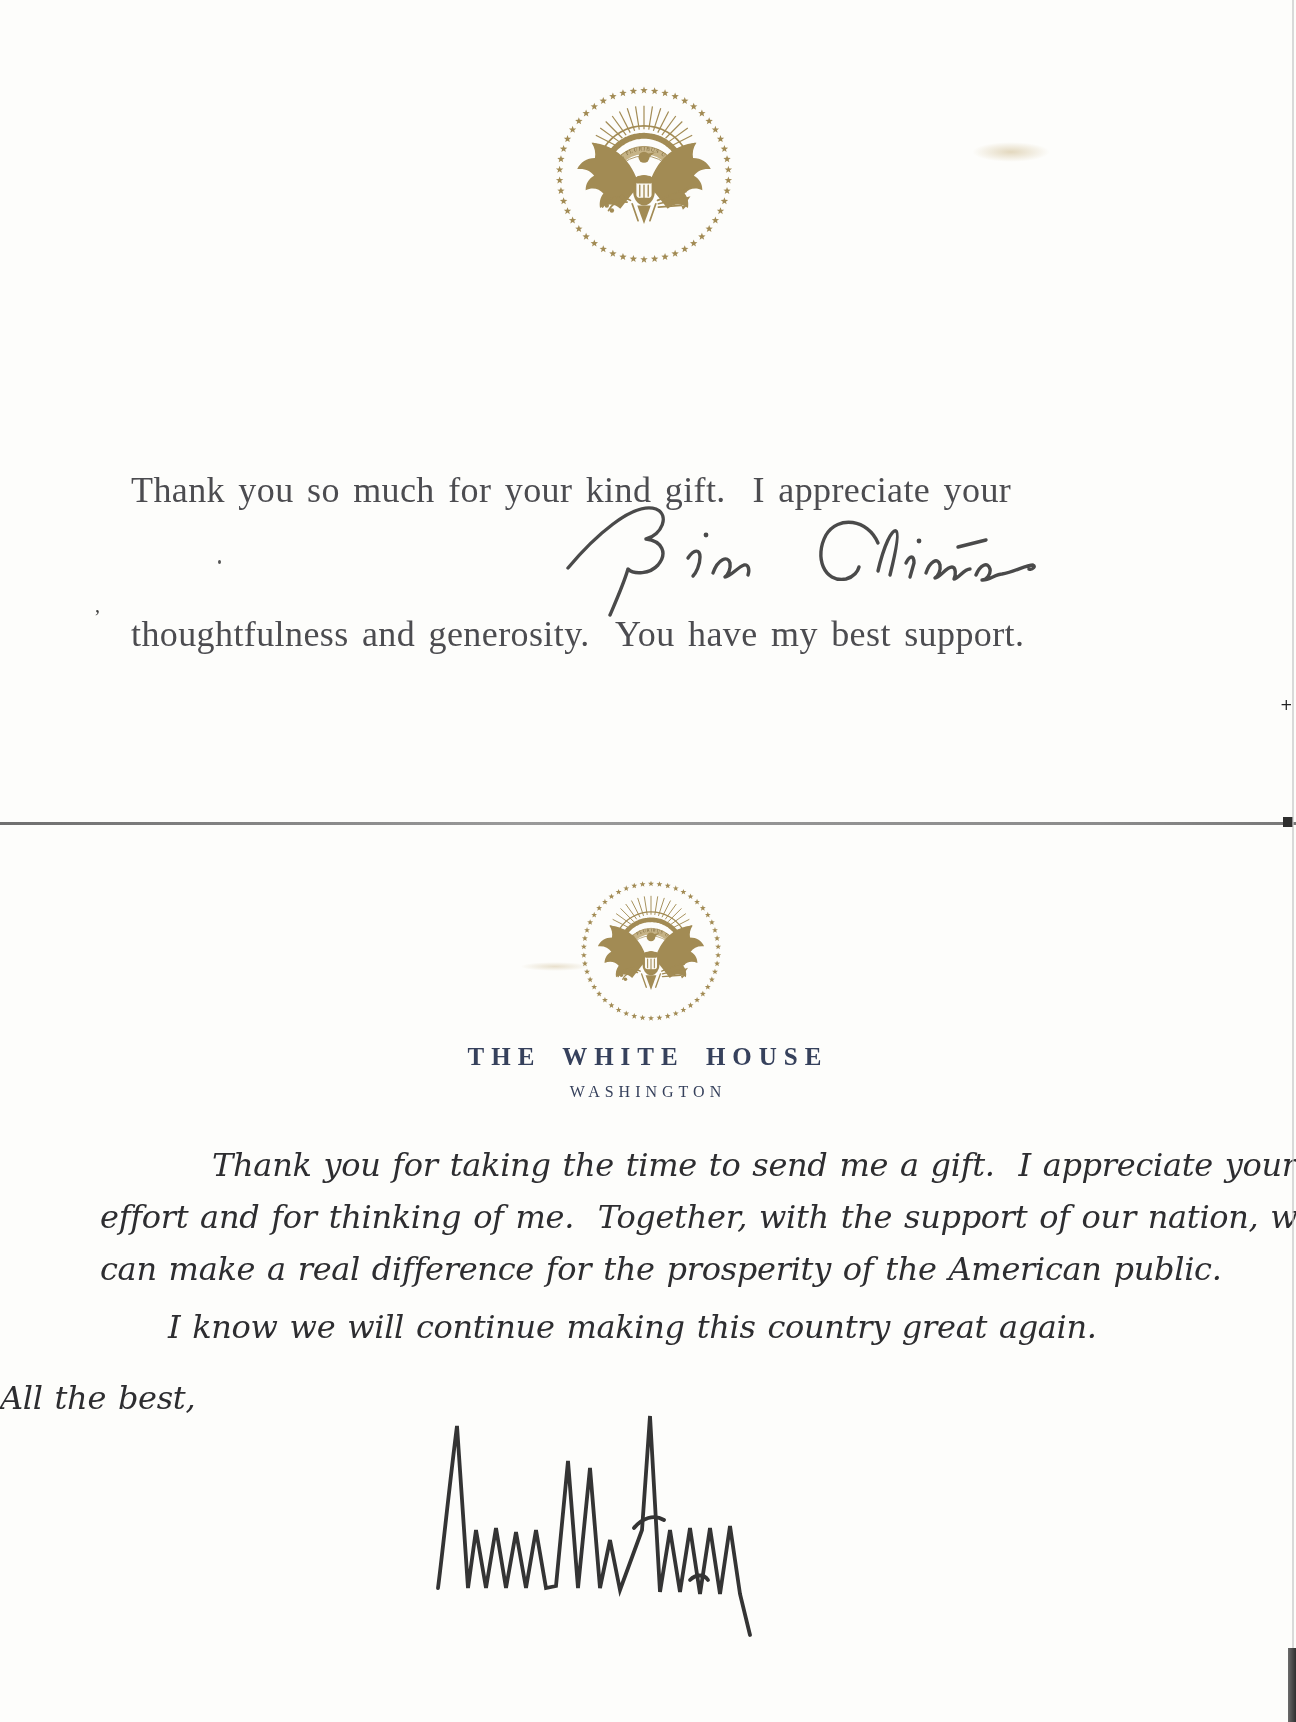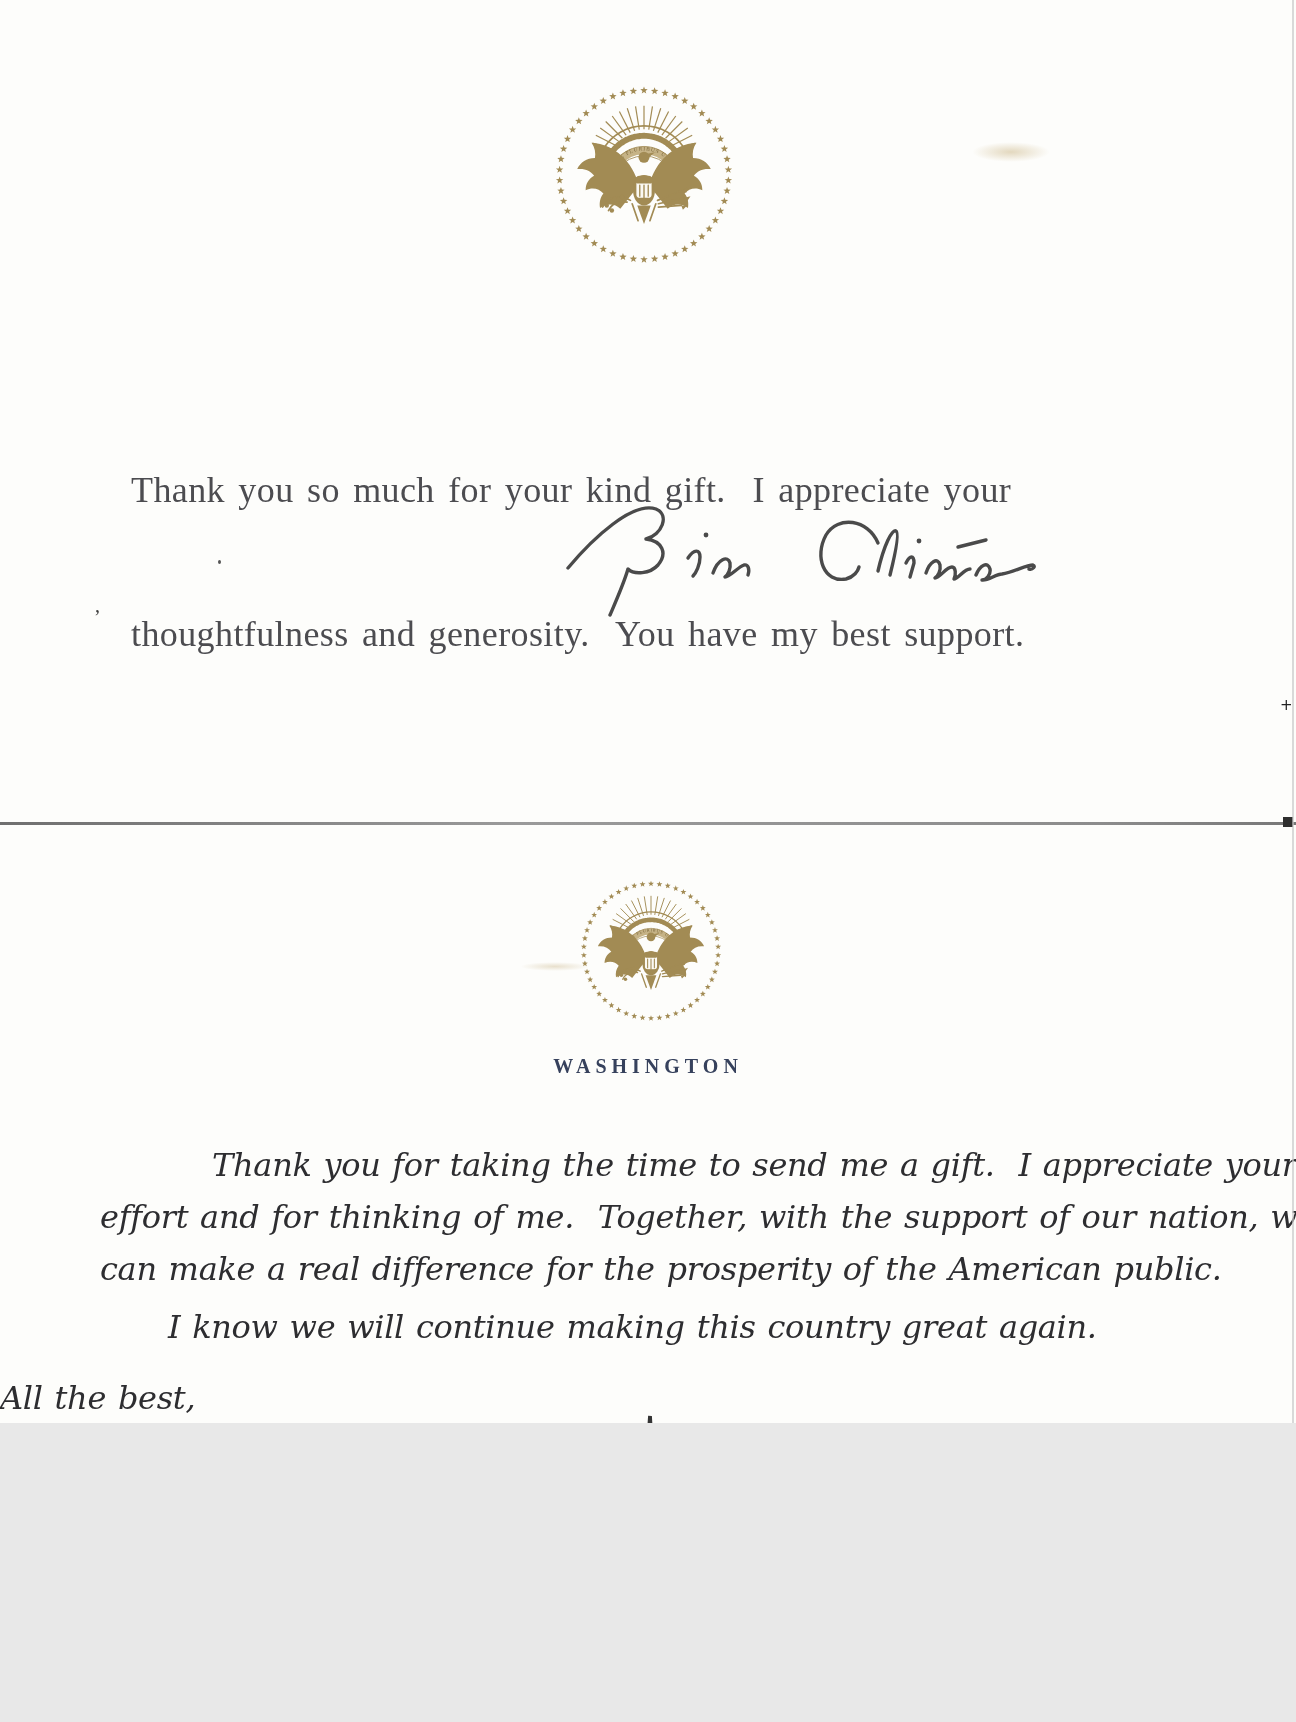--- a/index.html
+++ b/index.html
@@ -1,18 +1,18 @@
 <!DOCTYPE html>
 <html style="--gold: #a28b54; --gold-light: #c6b386; --navy: #36415c; --ink-msg: #4c4c50; --ink-script: #2d2d30; --ink-sig-c: #4a4a4a; --ink-sig-t: #343434;"><head>
 <meta charset="utf-8">
 <style>
   html,body{margin:0;padding:0;background:#e8e8e8;}
   .page{
     position:relative;
-    width:1296px;height:1423px;
+    width:1296px;height:1722px;
     background:#fdfdfb;
     overflow:hidden;
     font-family:"Liberation Serif", serif;
   }
   
   .seal{position:absolute;}
   .seal svg{display:block;width:100%;height:100%;}
   .seal-top{left:551px;top:82px;width:186px;height:186px;}
   .seal-bottom{left:577px;top:877px;width:148px;height:148px;}
 
@@ -27,21 +27,21 @@
   
   .divider{
     position:absolute;left:0;top:822px;width:1296px;height:3px;
     background:linear-gradient(to right,#6f6f6f,#9a9a9a 40%,#8c8c8c 85%,#777);
   }
   .divider-nub{position:absolute;left:1283px;top:817px;width:10px;height:10px;background:#2e2e2e;}
 
   
   .letterhead{position:absolute;left:0;top:1043px;width:1296px;text-align:center;color:var(--navy);}
   .lh-title{font-size:25px;font-weight:bold;letter-spacing:7px;word-spacing:8px;}
-  .lh-sub{margin-top:12px;font-size:20px;font-weight:bold;letter-spacing:5px;}
+  .lh-sub{margin-top:12px;font-size:16px;font-weight:normal;letter-spacing:5px;}
 
   .script-line{
     position:absolute;
     font-style:italic;font-family:"DejaVu Serif", serif;
     font-size:32px;color:var(--ink-script);
     white-space:pre;letter-spacing:-.3px;word-spacing:2px;
   }
   .p1l1{left:168px;top:1146px;margin-left:44px;}
   .p1l2{left:100px;top:1198px;}
   .p1l3{left:100px;top:1250px;}
@@ -283,20 +283,21 @@
           <line x1="135.5" y1="66.5" x2="155.3" y2="46.7" stroke="var(--gold)" stroke-width="1.4"></line>
           <line x1="139.1" y1="70.8" x2="161.8" y2="54.4" stroke="var(--gold)" stroke-width="1.4"></line>
           <line x1="142.1" y1="75.7" x2="167.0" y2="62.9" stroke="var(--gold)" stroke-width="1.4"></line>
           <line x1="144.2" y1="80.9" x2="170.9" y2="72.2" stroke="var(--gold)" stroke-width="1.4"></line>
         </g>
       <use href="#eagle-core"></use>
     </svg>
   </div>
 
   <div class="letterhead">
+    <div class="lh-title">THE WHITE HOUSE</div>
     <div class="lh-sub">WASHINGTON</div>
   </div>
 
   <div class="script-line p1l1">Thank you for taking the time to send me a gift.  I appreciate your</div>
   <div class="script-line p1l2">effort and for thinking of me.  Together, with the support of our nation, we</div>
   <div class="script-line p2l1">I know we will continue making this country great again.</div>
   <div class="script-line p1l3">can make a real difference for the prosperity of the American public.</div>
   <div class="script-line closing">All the best,</div>
 
   <svg class="sig-trump" viewBox="0 0 372 238">

